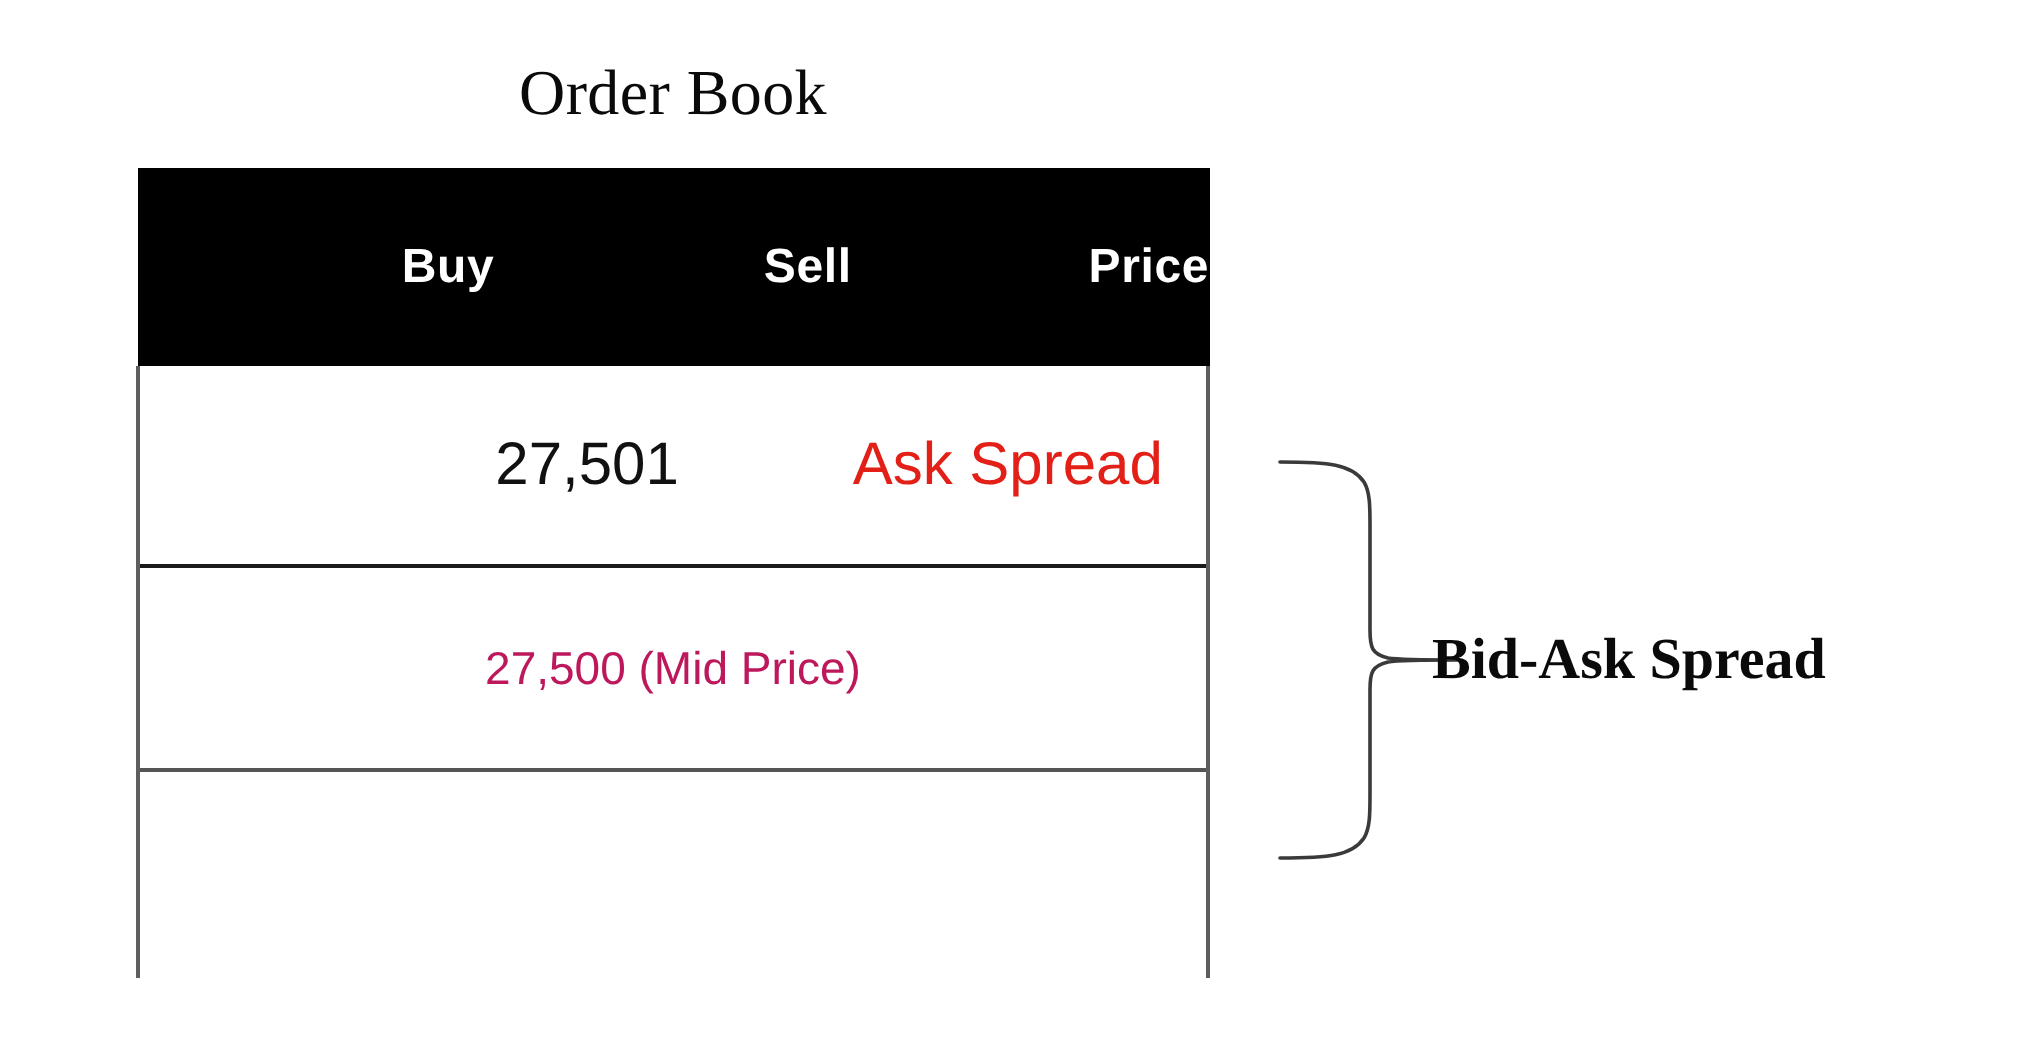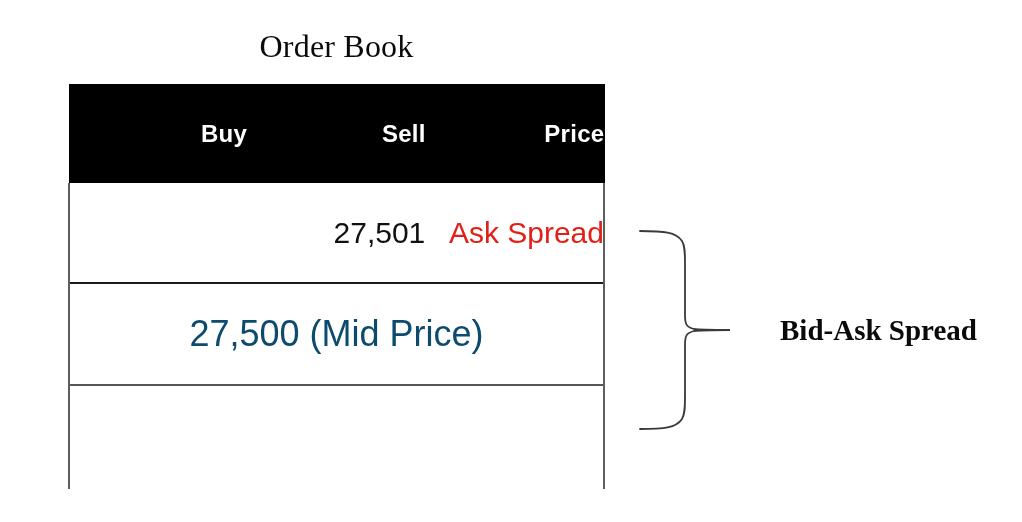--- a/index.html
+++ b/index.html
@@ -60,32 +60,32 @@
 
   .ob-row { height: 101px; background: #ffffff; }
   .ob-row-ask { height: 100px; border-bottom: 2px solid #1a1a1a; }
   .ob-row-mid { height: 102px; border-bottom: 2px solid #555555; }
   .ob-row-bid { height: 104px; border-bottom: 3px solid #7d7d7d; }
 
   .ob-cell {
     padding: 0;
     font-size: 30px;
     color: #111111;
-    text-align: right;
+    text-align: left;
     vertical-align: middle;
     border-left: 1px solid #ffffff;
     border-right: 1px solid #ffffff;
     white-space: nowrap;
   }
   .ob-cell.empty { color: transparent; }
   .ob-cell-ask-label { color: #e22018; }
   .ob-cell-bid-label { color: #1ca35c; }
   .ob-cell-mid {
-    font-size: 36px;
-    color: #0c4a6e;
+    font-size: 23px;
+    color: #be185d;
     text-align: center;
     vertical-align: middle;
     padding: 0;
     white-space: nowrap;
   }
 
   
   .ob-body-frame {
     position: absolute;
     left: 68px;
@@ -103,21 +103,21 @@
     position: absolute;
     left: 630px;
     top: 215px;
     width: 120px;
     height: 230px;
   }
   .spread-annotation svg { display: block; }
 
   .spread-label {
     position: absolute;
-    left: 780px;
+    left: 716px;
     top: 316px;
     font-family: "Liberation Serif", serif;
     font-weight: bold;
     font-size: 29px;
     color: #0a0a0a;
     white-space: nowrap;
     line-height: 1;
   }
 </style>
 </head>

